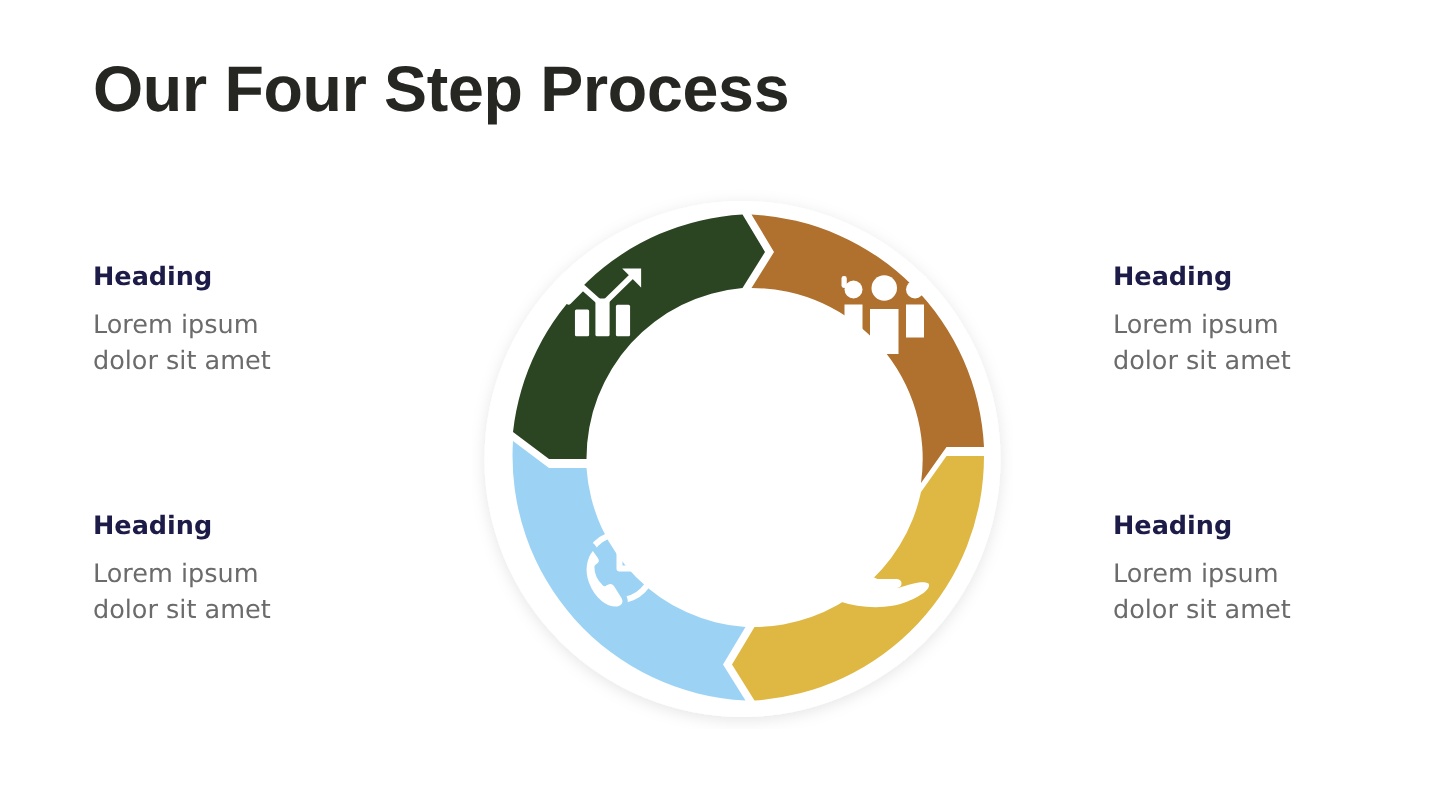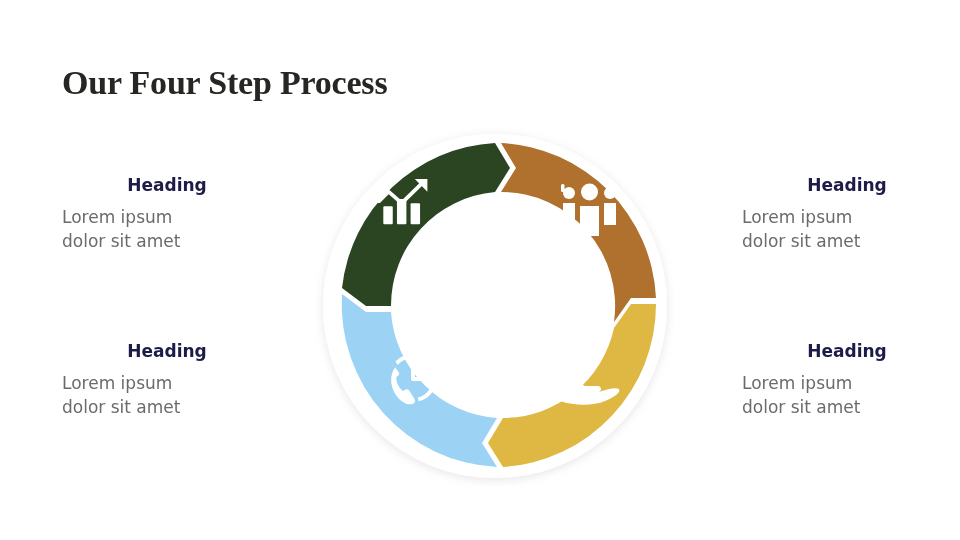--- a/index.html
+++ b/index.html
@@ -21,47 +21,45 @@
     width: 960px;
     height: 540px;
     background: #ffffff;
   }
 
   
   #slide-title {
     position: absolute;
     left: 62px;
     top: 36px;
-    font-size: 34px;
+    font-size: 43px;
     font-weight: bold;
     letter-spacing: -0.2px;
     color: #262622;
-    font-family: Liberation Serif, serif;
+    font-family: Liberation Sans, sans-serif;
     white-space: nowrap;
-    margin-top: 28px;
   }
 
   
   .text-block {
     position: absolute;
     width: 210px;
   }
   .tb-tl { left: 62px;  top: 176px; }
   .tb-bl { left: 62px;  top: 342px; }
   .tb-tr { left: 742px; top: 176px; }
   .tb-br { left: 742px; top: 342px; }
 
   .block-heading {
     font-size: 17px;
     font-weight: bold;
     color: #1d1b47;
     font-family: "DejaVu Sans", sans-serif;
     margin: 0 0 10px 0;
     line-height: 1.1;
-    text-align: center;
   }
   .block-body {
     font-size: 17px;
     color: #6b6b6b;
     font-family: "DejaVu Sans", sans-serif;
     line-height: 1.45;
     margin: 0;
     max-width: 150px;
   }
 

